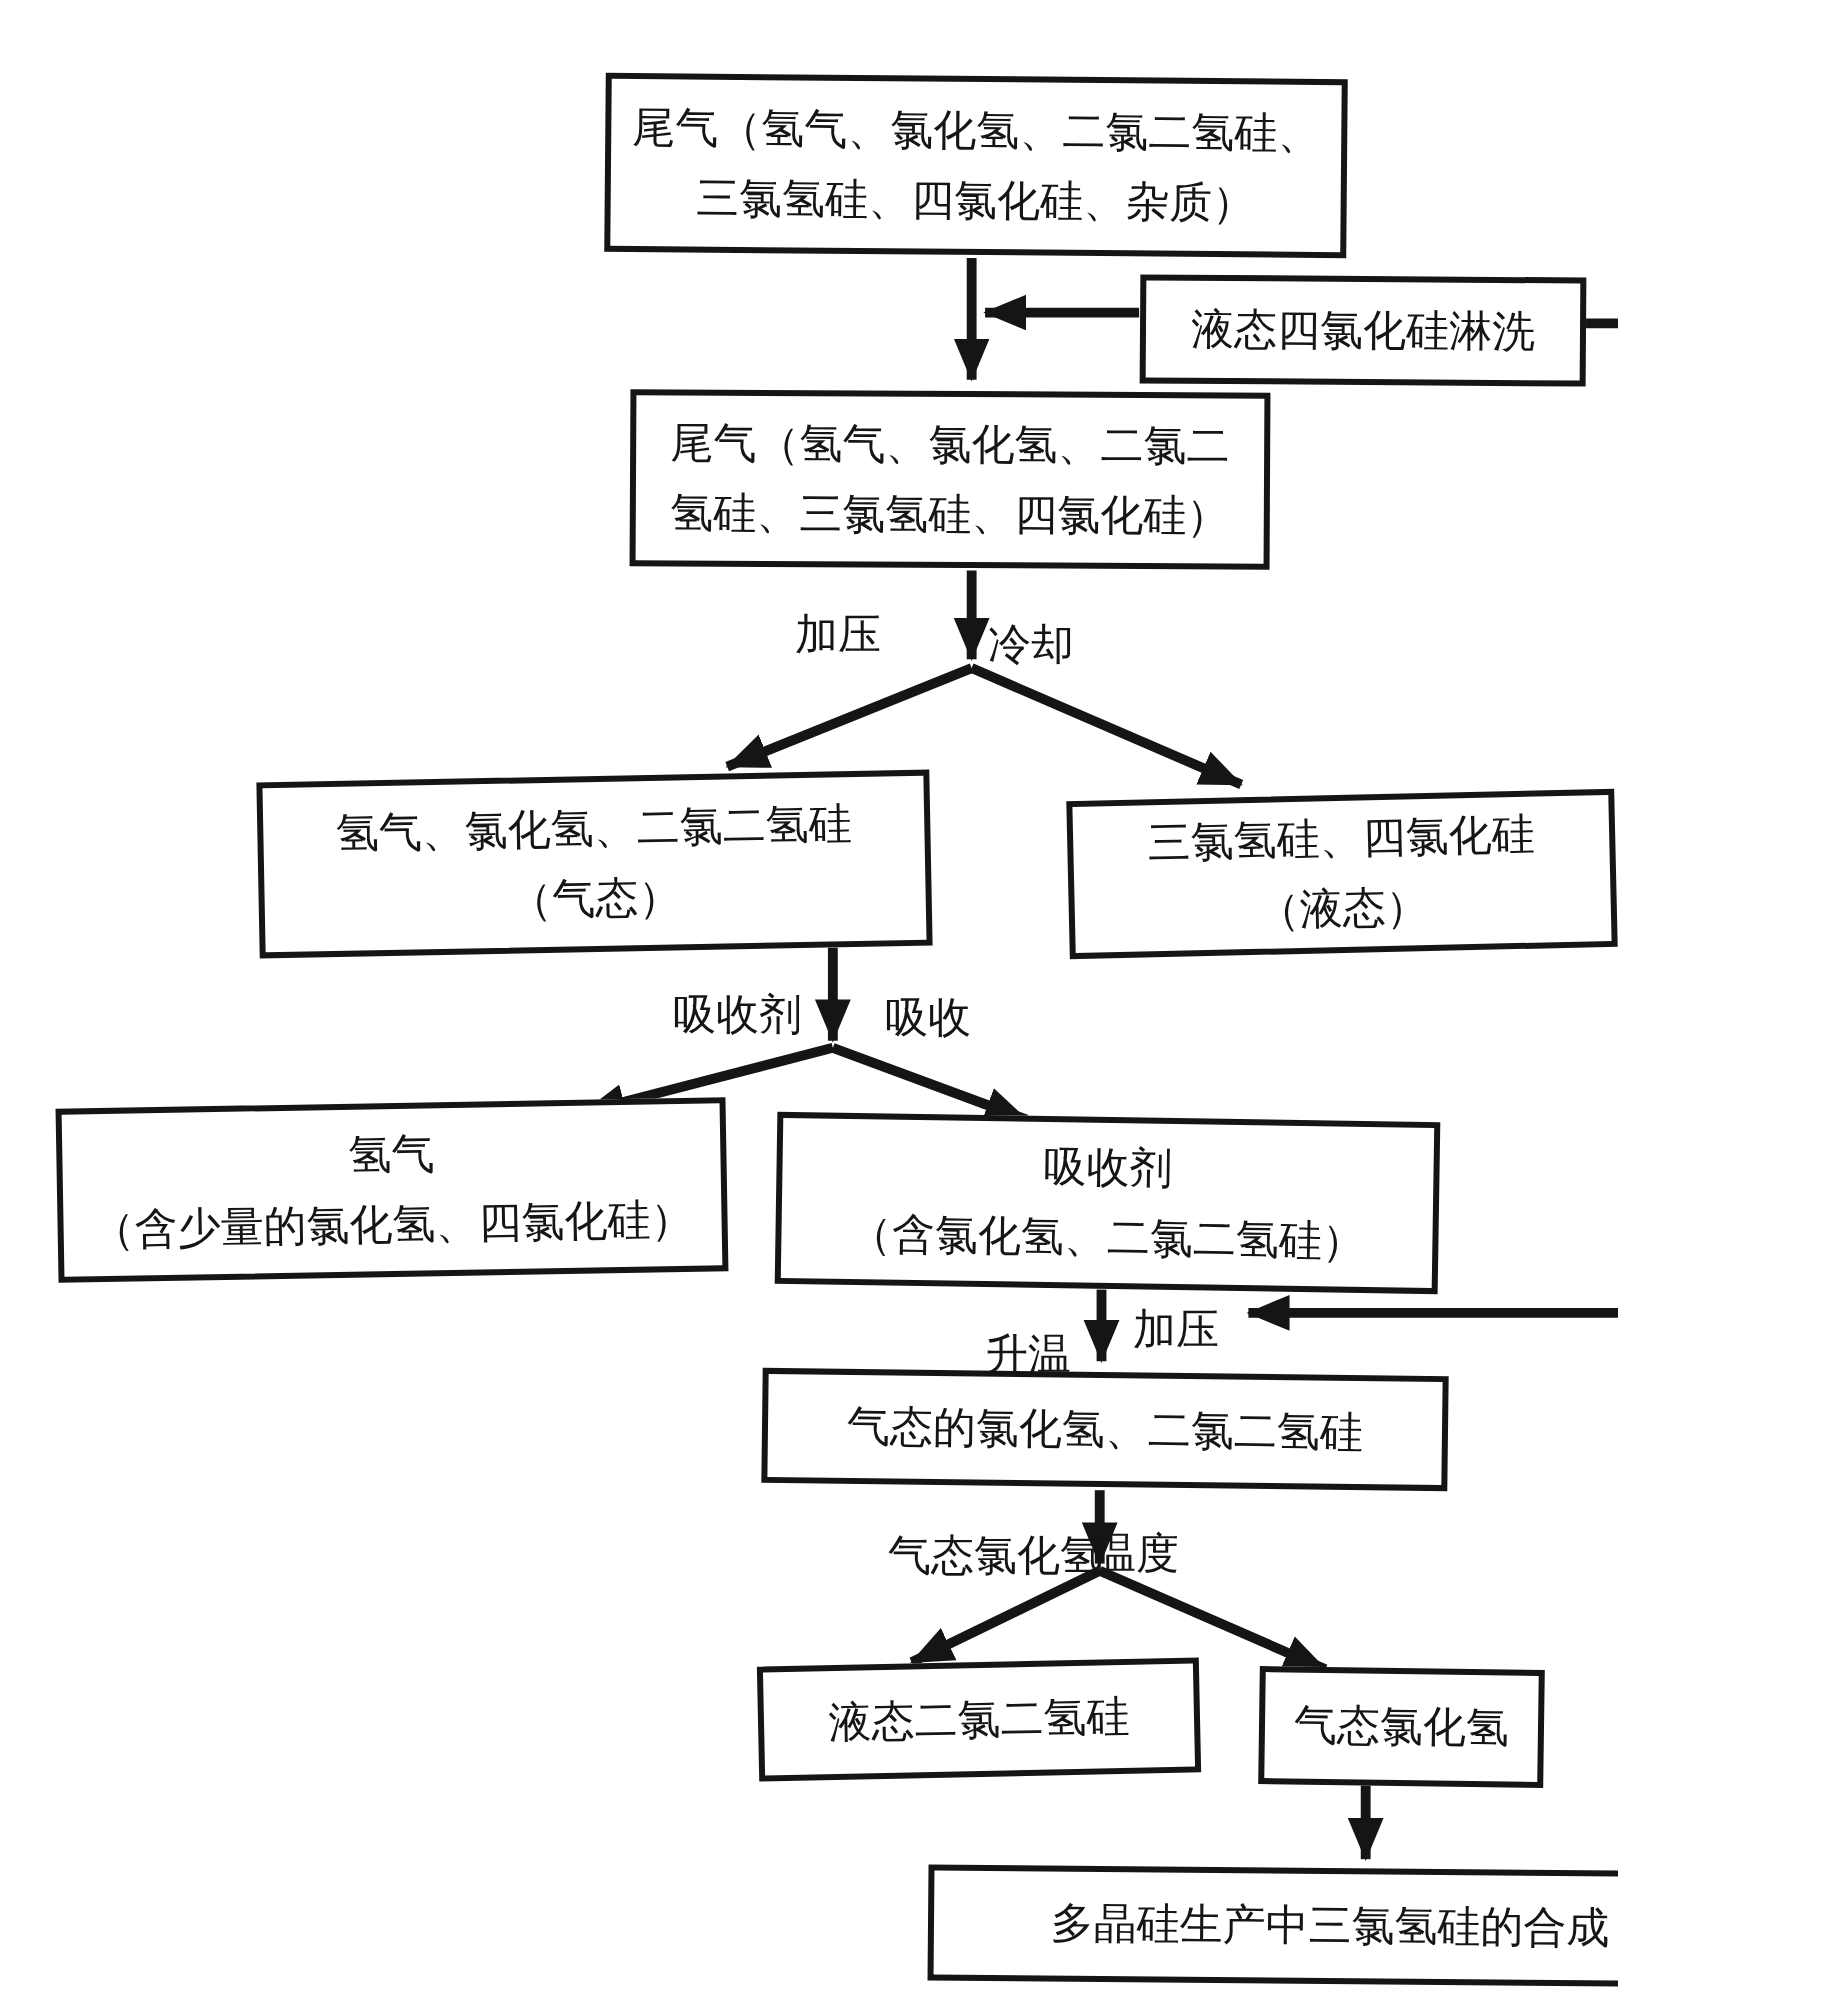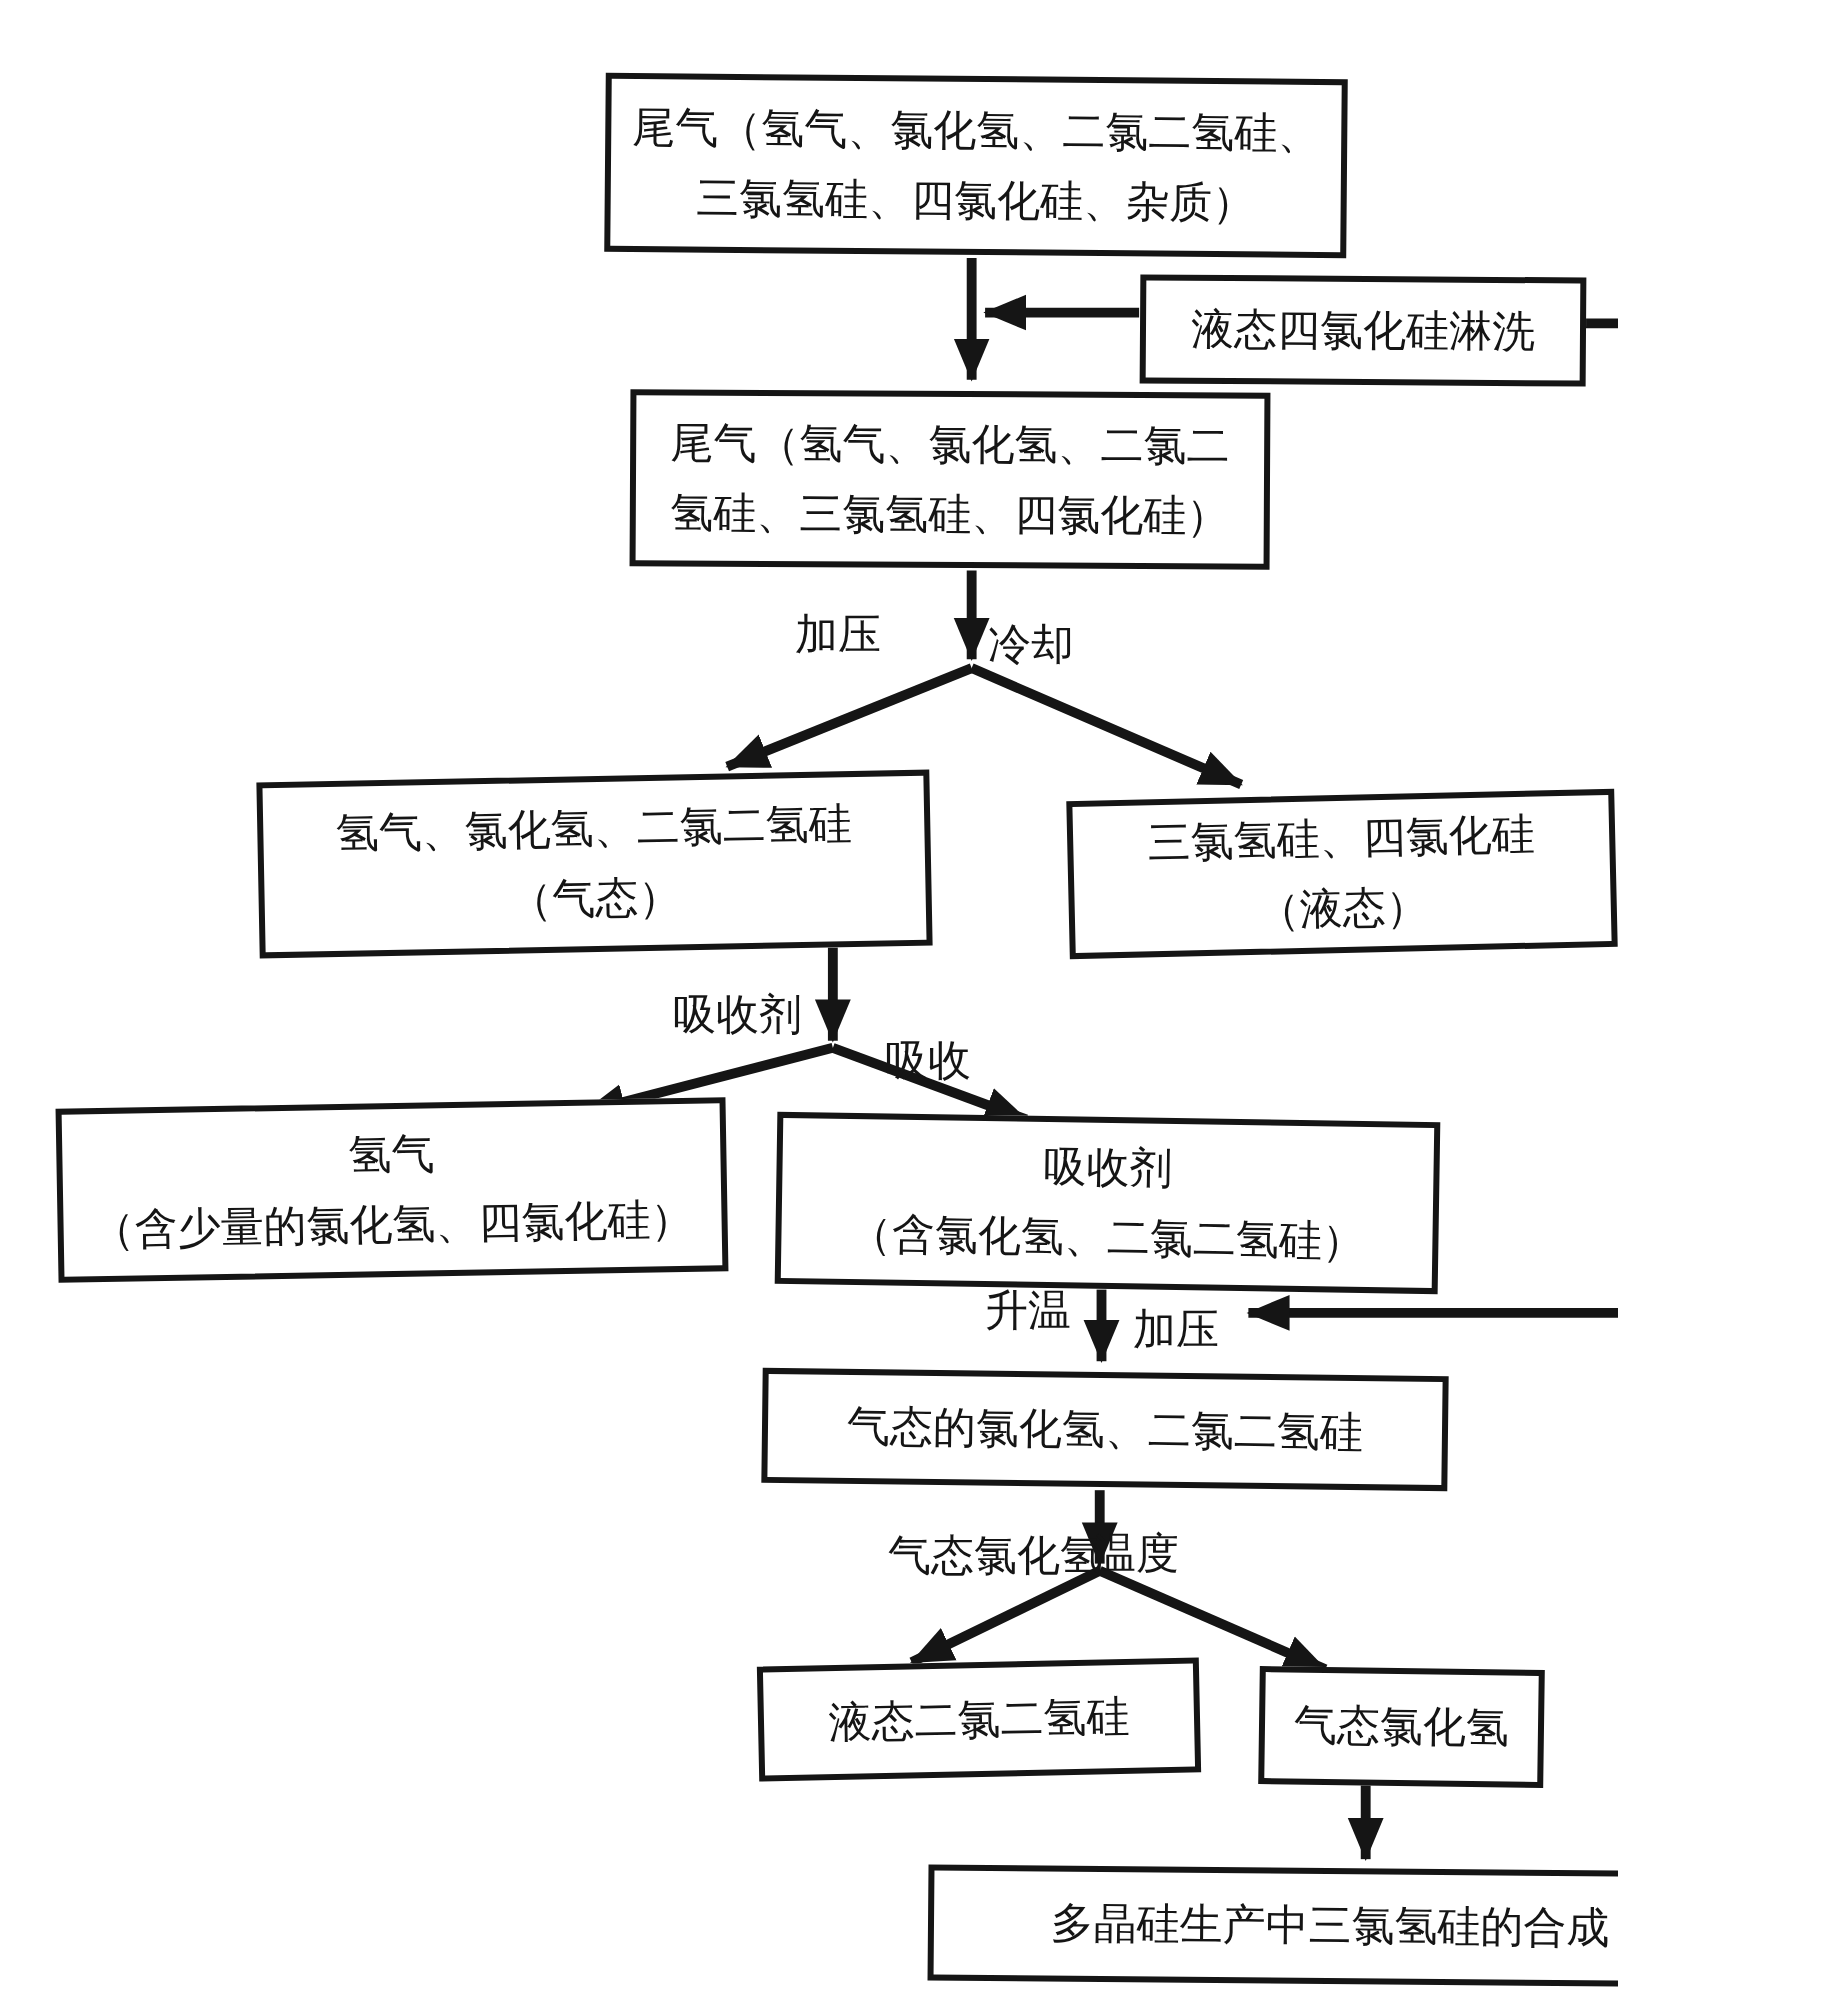--- a/index.html
+++ b/index.html
@@ -110,22 +110,22 @@
   </div>
 
   <div class="node" style="left:928px;top:1868px;width:804px;height:116px;transform:rotate(0.5deg);">
     <span>多晶硅生产中三氯氢硅的合成</span>
   </div>
 
   <div class="edge-label" style="left:795px;top:584px;">加压</div>
   <div class="edge-label" style="left:988px;top:594px;">冷却</div>
 
   <div class="edge-label" style="left:673px;top:964px;">吸收剂</div>
-  <div class="edge-label" style="left:885px;top:1010px;">吸收</div>
+  <div class="edge-label" style="left:885px;top:967px;">吸收</div>
 
-  <div class="edge-label" style="left:985px;top:1260px;text-align:center;">升温</div>
+  <div class="edge-label" style="left:985px;top:1304px;text-align:center;">升温</div>
   <div class="edge-label" style="left:1133px;top:1279px;">加压</div>
 
   <div class="edge-label" style="left:888px;top:1505px;">气态氯化氢</div>
   <div class="edge-label" style="left:1093px;top:1503px;">温度</div>
 
 </div>
 
 
 </body></html>

